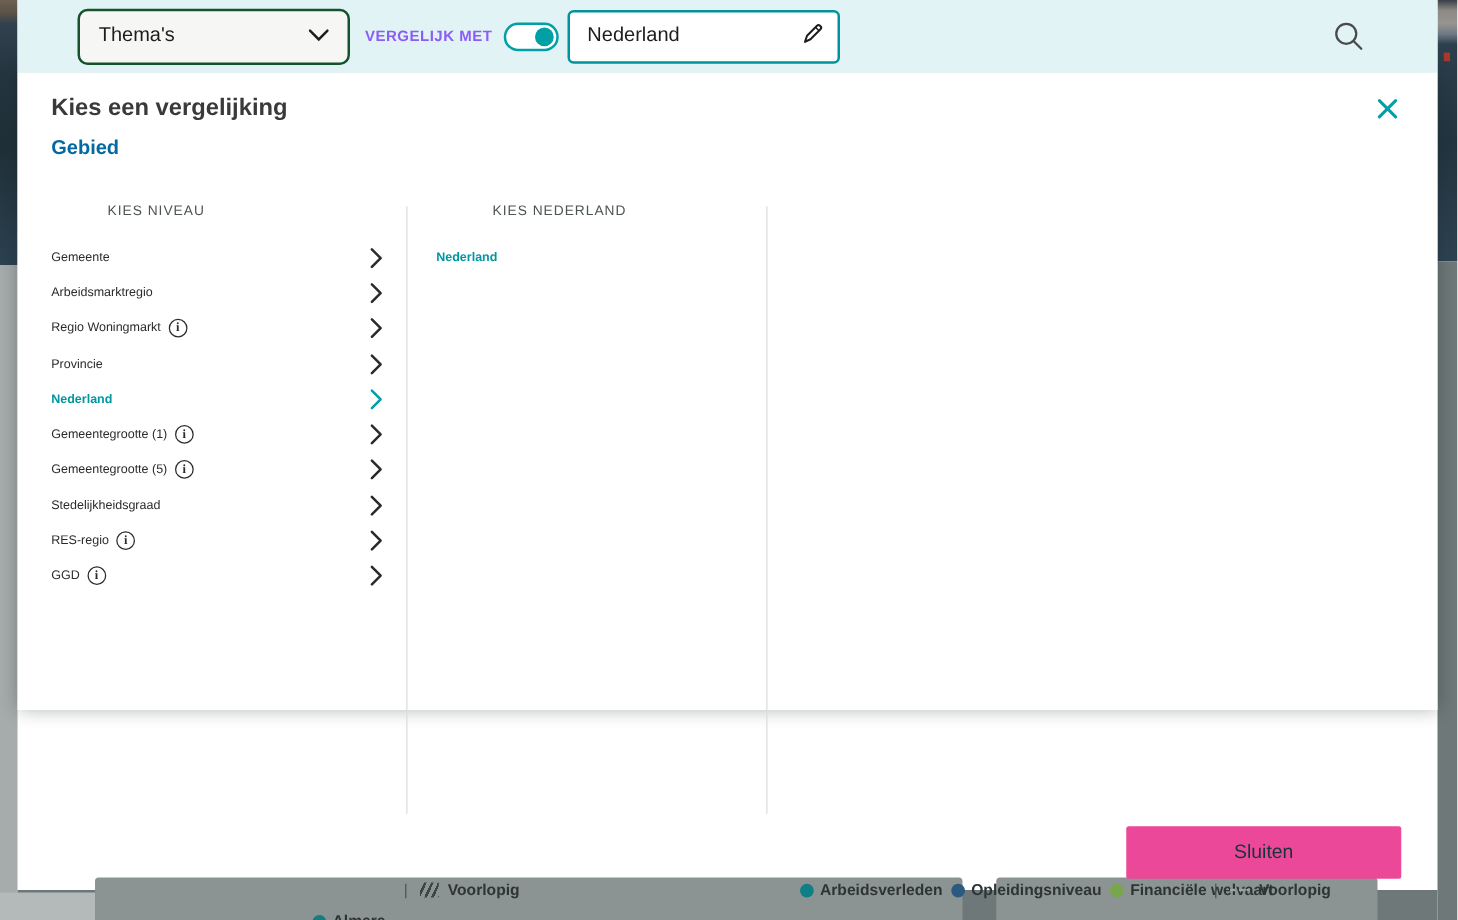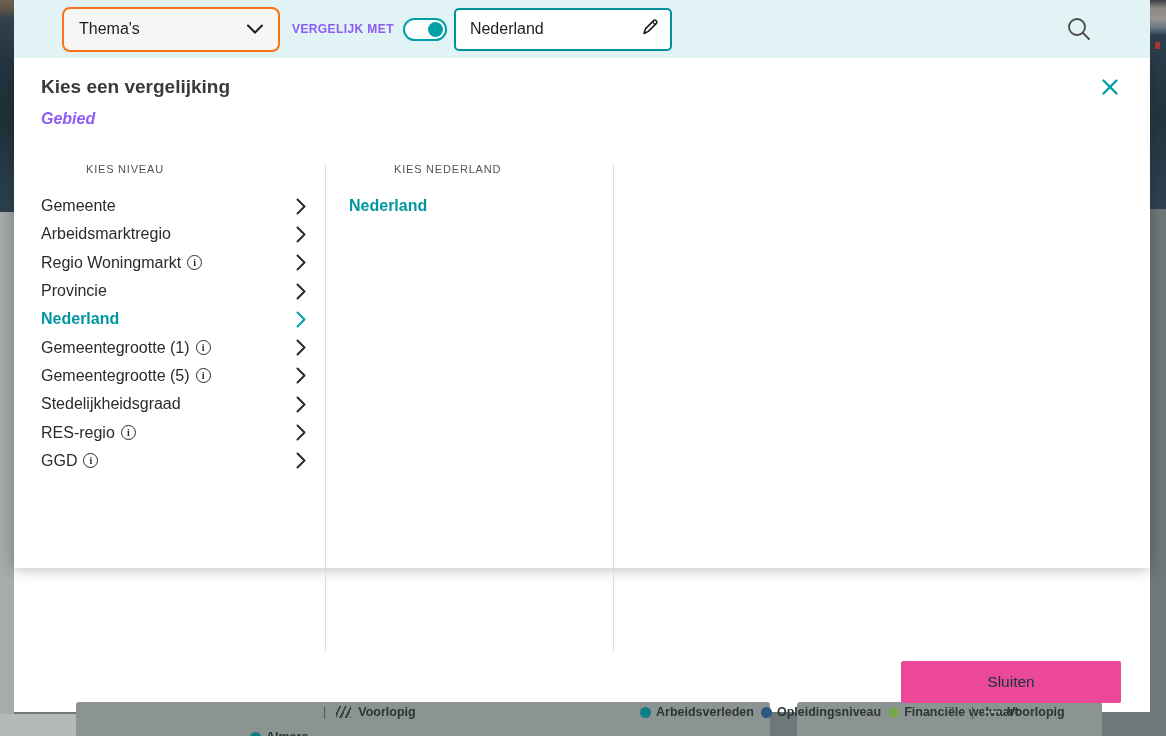--- a/index.html
+++ b/index.html
@@ -28,51 +28,51 @@
   .legend-sep{color:#4b5555;font-weight:400;padding:0 3px;}
   .hatch-swatch{width:15px;height:12px;display:inline-block;
     background:repeating-linear-gradient(115deg,transparent 0 3px,#394646 3px 5px);}
   .dash-swatch{width:16px;height:2px;display:inline-block;
     background:repeating-linear-gradient(90deg,#9aa5a5 0 4px,transparent 4px 7px);}
 
   
   #topbar{position:absolute;left:14px;top:0;width:1136px;height:58px;background:#e1f3f5;
           z-index:3;display:flex;align-items:center;}
   .themes-dropdown{margin-left:48px;width:218px;height:45px;box-sizing:border-box;background:#f6f7f5;
-    border:2px solid #f97316;border-radius:8px;display:flex;align-items:center;justify-content:space-between;
+    border:2px solid #14532d;border-radius:8px;display:flex;align-items:center;justify-content:space-between;
     padding:0 15px;cursor:pointer;}
   .themes-dropdown .dd-label{font-size:16px;color:#1d1d1d;}
   .compare-label{margin-left:12px;font-size:12px;font-weight:700;letter-spacing:.4px;color:#8b5cf6;}
   .toggle{margin-left:9px;width:44px;height:23px;box-sizing:border-box;border:2px solid #00a0a6;
     border-radius:12px;background:#fff;position:relative;cursor:pointer;flex:none;}
   .toggle-knob{position:absolute;right:2px;top:2px;width:15px;height:15px;border-radius:50%;background:#00a0a6;}
   .area-inputbox{margin-left:7px;width:218px;height:43px;box-sizing:border-box;background:#fff;
     border:2px solid #00939e;border-radius:5px;display:flex;align-items:center;padding:0 10px 0 12px;}
   .area-inputbox input{flex:1;border:0;outline:0;font-family:"Liberation Sans",sans-serif;
     font-size:16px;color:#1d1d1d;background:transparent;min-width:0;}
   .icon-btn{width:30px;height:30px;display:flex;align-items:center;justify-content:center;
     background:transparent;border:0;padding:0;cursor:pointer;}
   .search-btn{position:absolute;left:1050px;top:15px;}
 
   
   #modal{position:absolute;left:14px;top:58px;width:1136px;height:510px;background:#fff;z-index:2;
          box-shadow:0 0 14px rgba(20,30,35,.35);}
   .modal-title{left:27px;top:18px;font-size:19px;font-weight:700;color:#3a3a3a;}
   .close-btn{left:1082px;top:16px;width:28px;height:28px;display:flex;align-items:center;justify-content:center;
     background:transparent;border:0;padding:0;cursor:pointer;}
-  .tab-gebied{left:27px;top:52px;font-size:16px;font-weight:700;color:#8b5cf6;cursor:pointer;font-style:italic;}
+  .tab-gebied{left:27px;top:52px;font-size:16px;font-weight:700;color:#0369a1;cursor:pointer;}
   .vdivider{width:1px;top:107px;height:486px;background:#dcdcdc;}
   .vd1{left:311px;} .vd2{left:599px;}
   .col{top:105px;}
   .col1{left:27px;width:265px;}
   .col2{left:335px;width:250px;}
   .col-header{font-size:11px;letter-spacing:.8px;color:#4e5456;margin-bottom:17px;padding-left:45px;}
   .row{height:28.3px;display:flex;align-items:center;justify-content:space-between;cursor:pointer;}
   .row-left{display:flex;align-items:center;gap:6px;min-width:0;}
-  .row-label{font-size:16px;color:#2b2b2b;white-space:nowrap;}
+  .row-label{font-size:10px;color:#2b2b2b;white-space:nowrap;}
   .row.selected .row-label{color:#0097a1;font-weight:700;}
   .chev{color:#2b2b2b;display:flex;align-items:center;}
   .row.selected .chev{color:#00a0a6;}
   .info-i{width:15px;height:15px;box-sizing:border-box;border:1.4px solid #2b2b2b;border-radius:50%;
     display:inline-flex;align-items:center;justify-content:center;flex:none;
     font-family:"Liberation Serif",serif;font-size:10px;font-weight:700;color:#2b2b2b;line-height:1;}
   .close-modal-btn{left:887px;top:603px;width:220px;height:42px;background:#ec4899;border:0;border-radius:2px;
     font-family:"Liberation Sans",sans-serif;font-size:15.5px;color:#15333a;cursor:pointer;}
 </style>
 </head>

